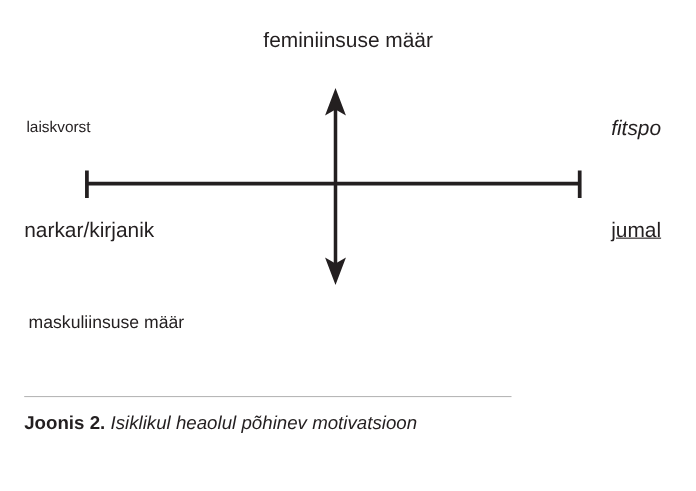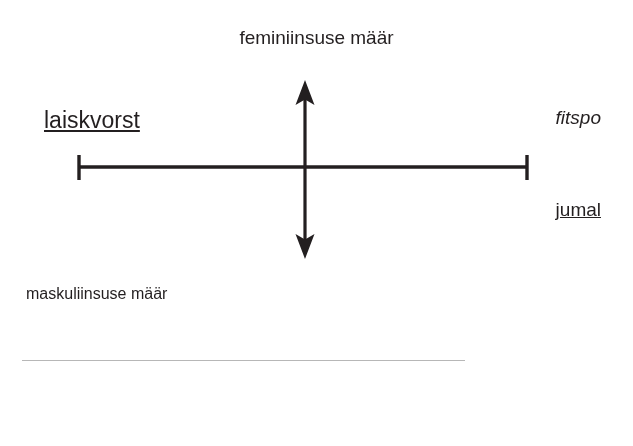--- a/index.html
+++ b/index.html
@@ -41,23 +41,22 @@
     left: 0;
     width: 633px;
     text-align: left;
     font-size: 16px;
     padding-left: 26px;
   }
 
   
   #label-tl {
     top: 108px;
-    left: 44px;
-    font-size: 23px;
-    text-decoration: underline;
+    left: 24px;
+    font-size: 14px;
   }
   #label-tr {
     top: 108px;
     right: 32px;
     font-size: 19px;
     font-style: italic;
     margin-left: 27px;
   }
   #label-bl {
     top: 200px;
@@ -120,21 +119,26 @@
 
     <path d="M 305 259 L 295.5 234 L 305 239.5 L 314.5 234 Z" fill="#231f20"></path>
 
     <line x1="78" y1="167" x2="528" y2="167" stroke="#231f20" stroke-width="3.4" stroke-linecap="butt"></line>
 
     <line x1="79" y1="155" x2="79" y2="180" stroke="#231f20" stroke-width="3.4" stroke-linecap="butt"></line>
 
     <line x1="527" y1="155" x2="527" y2="180" stroke="#231f20" stroke-width="3.4" stroke-linecap="butt"></line>
   </svg>
 
+  <div class="lbl" id="label-bl">narkar/kirjanik</div>
 
   <div class="lbl" id="label-br">jumal</div>
 
   <div class="lbl" id="bottom-title">maskuliinsuse määr</div>
 
   <div id="caption-rule"></div>
 
+  <div id="caption">
+    <span class="caption-strong">Joonis 2.</span>
+    <span class="caption-italic">Isiklikul heaolul põhinev motivatsioon</span>
+  </div>
 
 </div>
 
 </body></html>

